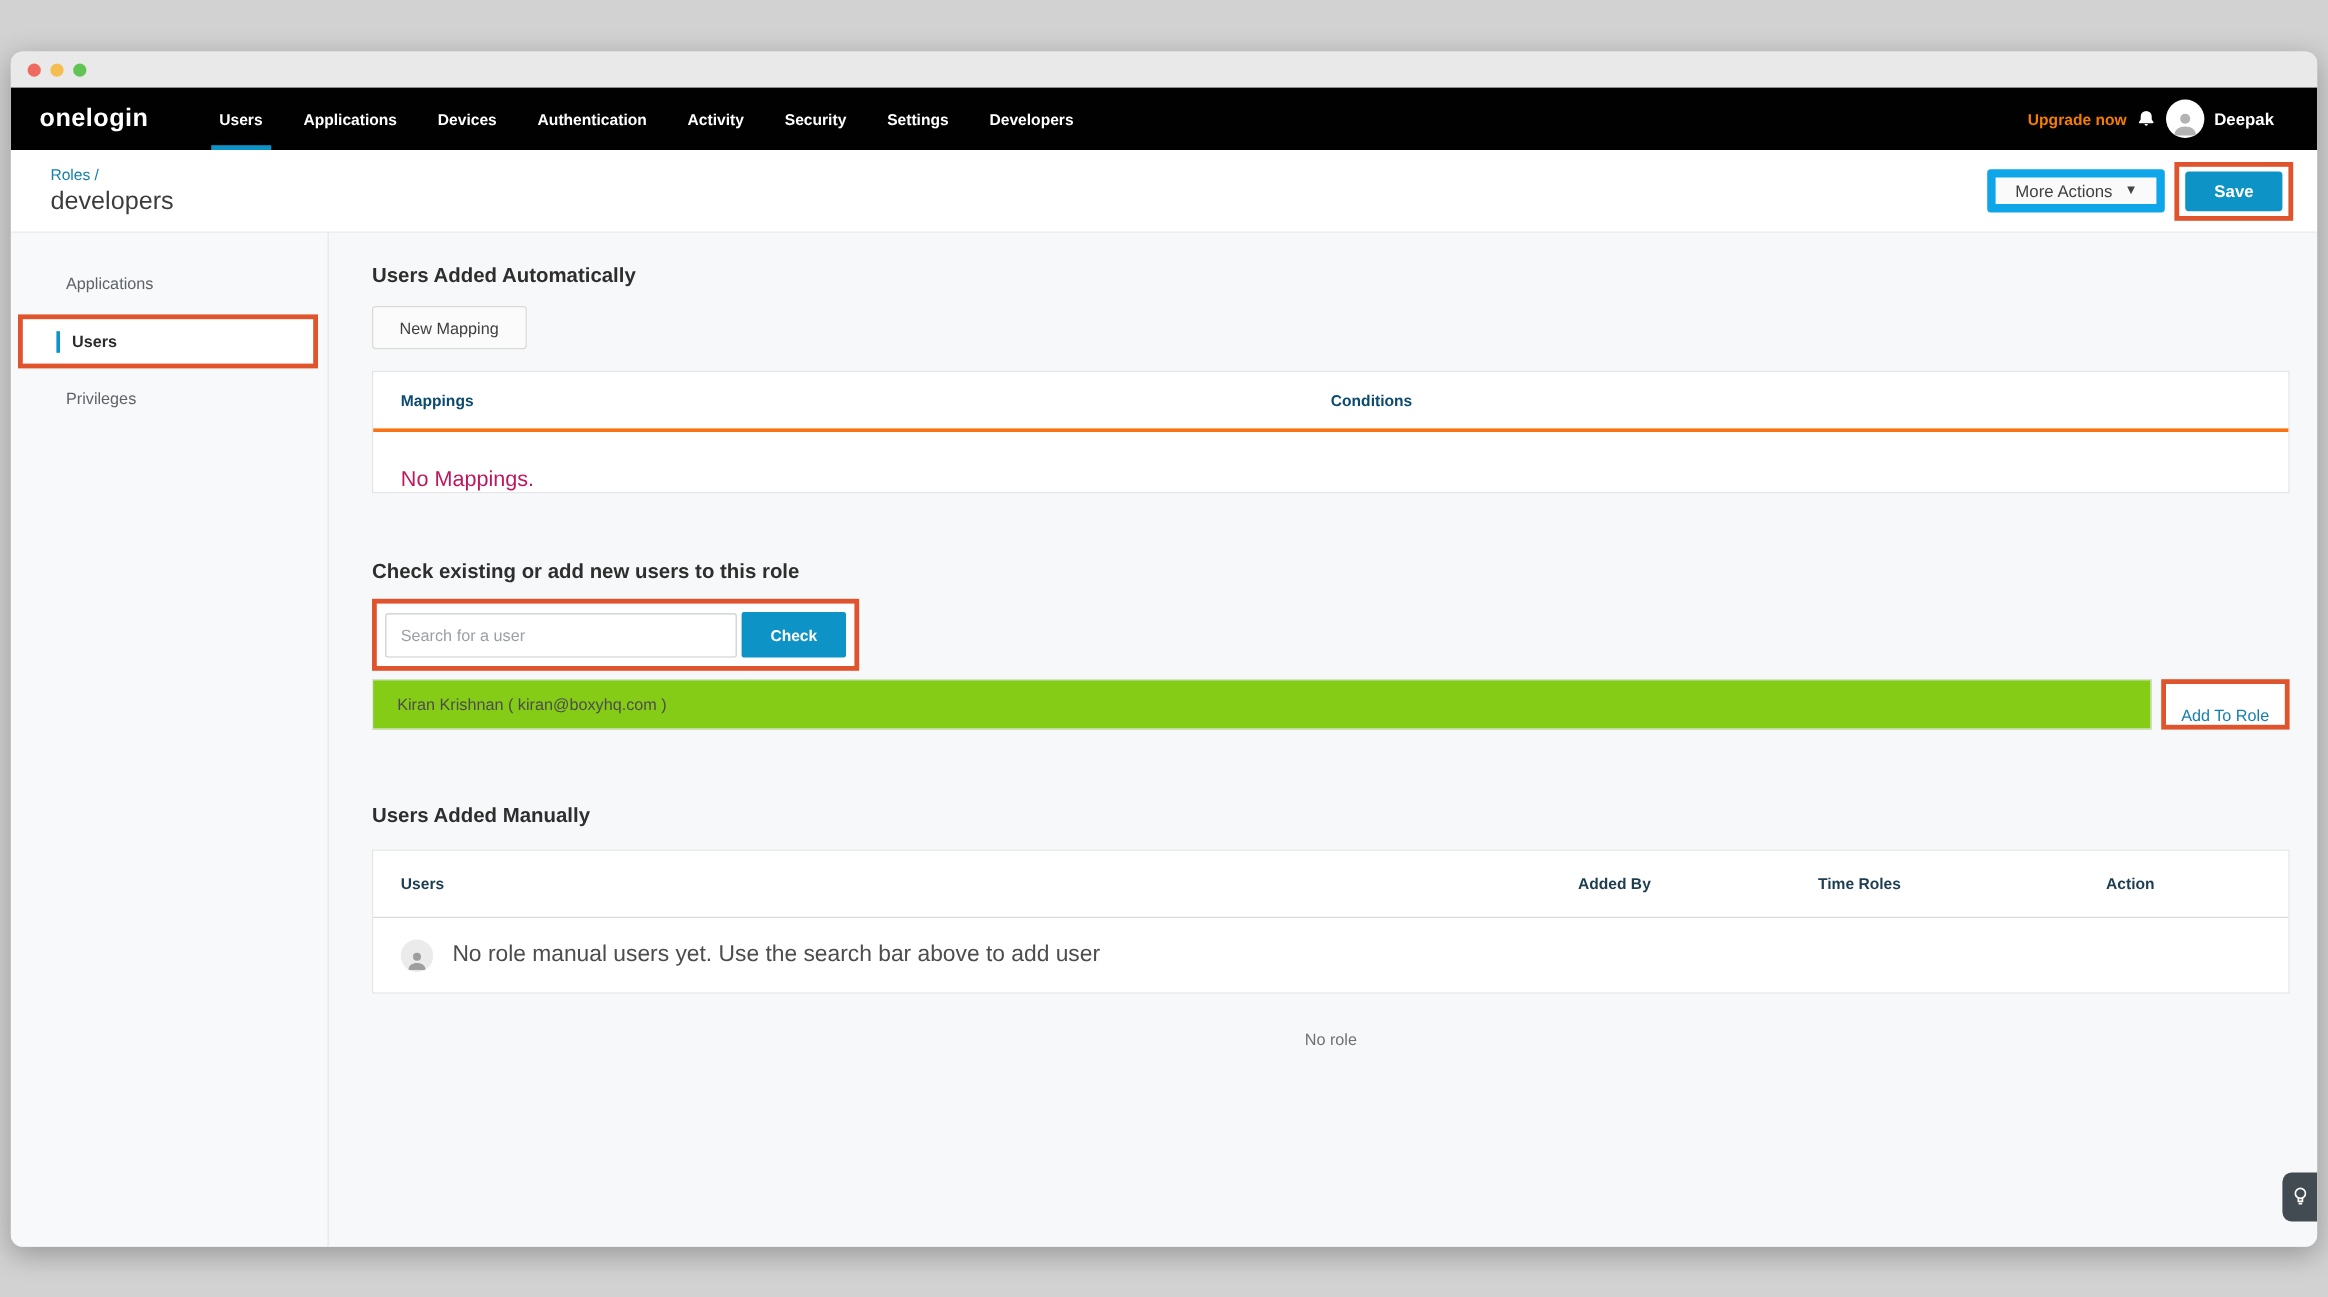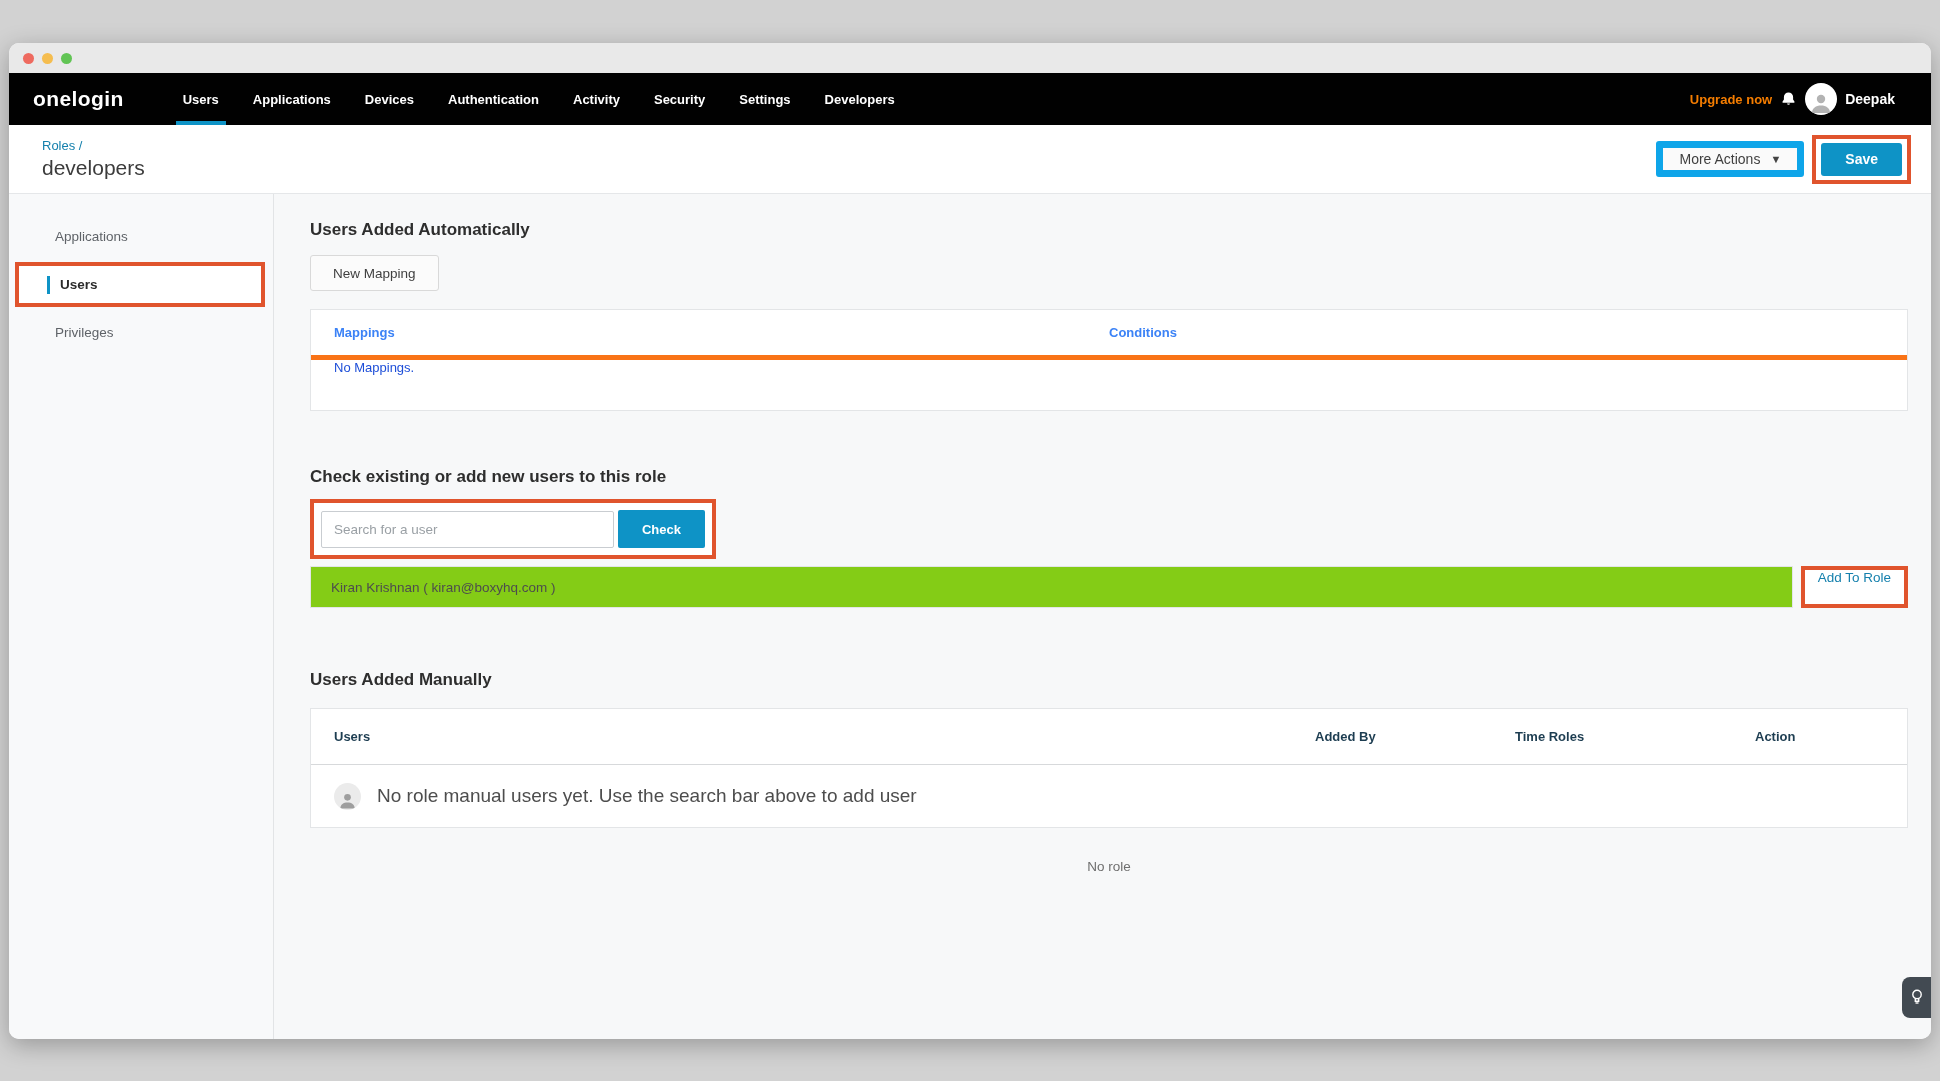--- a/index.html
+++ b/index.html
@@ -60,38 +60,38 @@
 
   .main { flex:1; padding:26px 23px 0 36px; background:#f7f8f9; position:relative; }
   .section-h { font-size:17px; font-weight:700; color:#2e2e2e; }
 
   .btn-light { margin-top:15px; height:36px; padding:0 22px; background:#fbfbfb;
                border:1px solid #d9d9d9; border-radius:3px; font-size:13.5px;
                color:#3f3f3f; cursor:pointer; }
 
   .table { background:#fff; border:1px solid #e3e5e7; margin-top:18px; }
   .t1-head { display:grid; grid-template-columns:1fr 1fr; padding:0 23px; height:50px;
-             align-items:center; border-bottom:5px solid #f97316; font-weight:700;
-             font-size:13px; color:#3b82f6; }
-  .t1-row { height:50px; display:flex; align-items:flex-start; padding:0 23px;
-            color:#1d4ed8; font-size:13px; }
+             align-items:center; border-bottom:3px solid #f97316; font-weight:700;
+             font-size:13px; color:#0c4a6e; }
+  .t1-row { height:50px; display:flex; align-items:flex-end; padding:0 23px;
+            color:#be185d; font-size:18px; }
 
   .heading2 { margin-top:56px; }
   .search-annot { margin-top:12px; display:inline-flex; padding:7px; gap:4px;
                   align-items:center; }
   .search-input { width:293px; height:37px; border:1px solid #c9cdd1; padding:0 12px;
                   font-size:13.5px; color:#444; border-radius:2px; outline:none; }
   .search-input::placeholder { color:#9aa0a5; }
   .btn-check { width:87px; height:38px; font-size:13px; border-radius:2px; }
 
   .result-line { display:flex; align-items:stretch; margin-top:7px; }
   .result-row { flex:1; background:#84cc16; border:1px solid #e3e5e7; height:42px;
                 display:flex; align-items:center; padding:0 20px; font-size:13.5px;
                 color:#4d4d4d; }
-  .annot-add { margin-left:8px; display:flex; align-items:flex-start; padding:0 13px; }
+  .annot-add { margin-left:8px; display:flex; align-items:flex-end; padding:0 13px; }
   .add-link { color:#1580ad; font-size:13.5px; cursor:pointer; text-decoration:none; white-space:nowrap; }
 
   .heading3 { margin-top:62px; }
   .t2-head { display:grid; grid-template-columns:1fr 200px 240px 152px; height:56px;
              align-items:center; padding-left:23px; border-bottom:1px solid #d7d9db;
              font-weight:700; font-size:13px; color:#1d3d51; }
   .t2-row { height:62px; display:flex; align-items:center; padding-left:23px; gap:16px;
             font-size:19px; color:#4d4d4d; }
   .empty-avatar { width:27px; height:27px; border-radius:50%; background:#ebebeb;
                   display:flex; align-items:flex-end; justify-content:center; overflow:hidden; }

